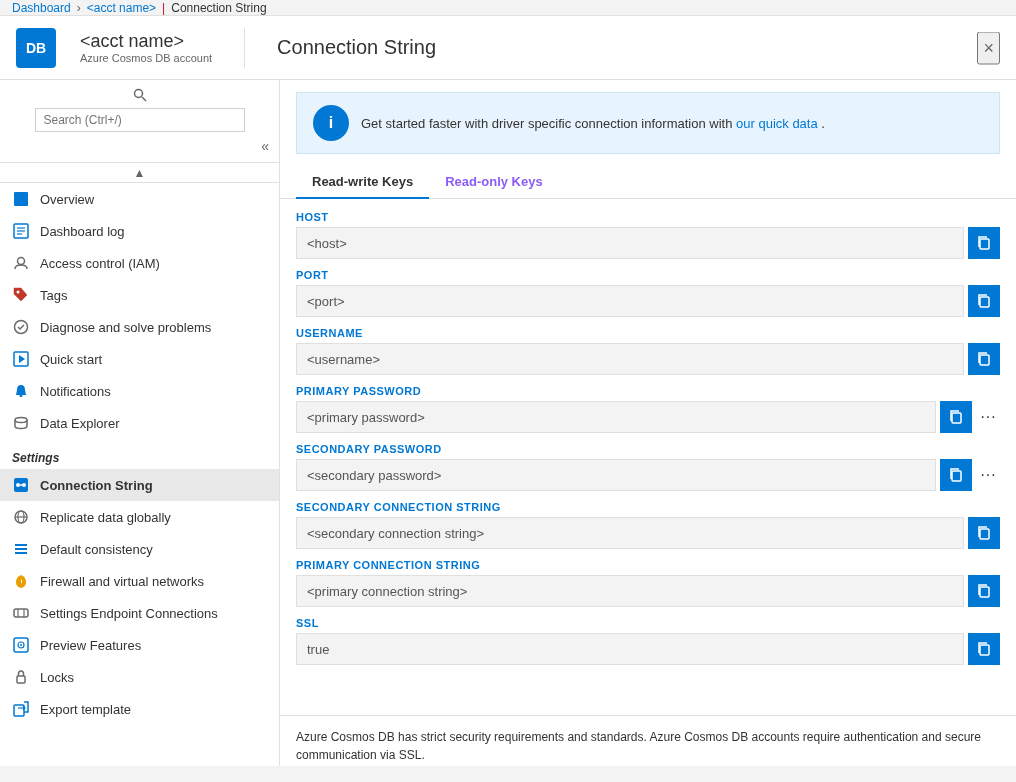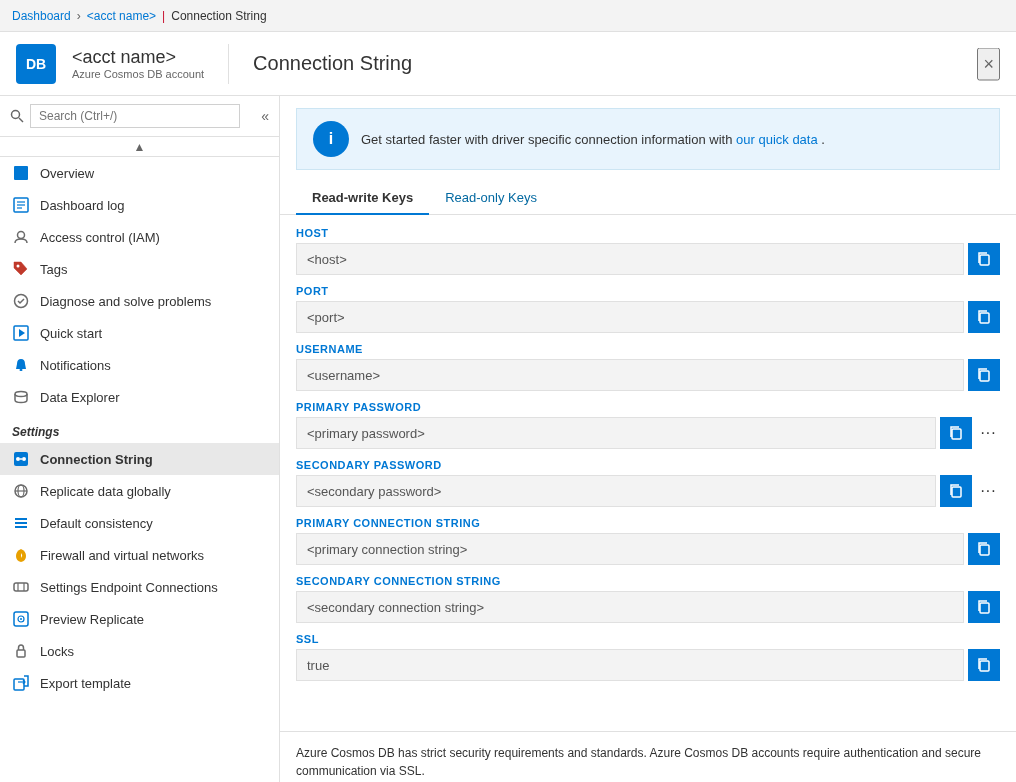--- a/index.html
+++ b/index.html
@@ -1,20 +1,20 @@
 <!DOCTYPE html>
 <html><head>
   <meta charset="utf-8">
   <style>
     * { box-sizing: border-box; margin: 0; padding: 0; font-family: 'Segoe UI', Arial, sans-serif; }
     body { width: 1016px; height: 782px; overflow: hidden; background: #f3f3f3; font-size: 13px; }
 
     
     .breadcrumb {
-      height: 32px;
+      height: 16px;
       background: #f3f3f3;
       display: flex;
       align-items: center;
       padding: 0 12px;
       border-bottom: 1px solid #e0e0e0;
       font-size: 12px;
       color: #0078d4;
       gap: 6px;
     }
     .breadcrumb span { color: #333; }
@@ -22,21 +22,21 @@
     .breadcrumb .current { color: #333; }
 
     
     .header {
       height: 64px;
       background: #fff;
       display: flex;
       align-items: center;
       padding: 0 16px;
       border-bottom: 1px solid #e0e0e0;
-      gap: 16px;
+      gap: 24px;
       position: relative;
     }
     .header-icon {
       width: 40px; height: 40px;
       background: #0078d4;
       border-radius: 4px;
       display: flex; align-items: center; justify-content: center;
       color: white; font-weight: bold; font-size: 14px;
     }
     .header-text { display: flex; flex-direction: column; }
@@ -64,20 +64,21 @@
       overflow-y: auto;
       position: relative;
     }
 
     .sidebar-search {
       padding: 8px 10px;
       border-bottom: 1px solid #e0e0e0;
       display: flex;
       align-items: center;
       gap: 6px;
+      flex-direction: column;
     }
     .sidebar-search input {
       border: 1px solid #d0d0d0;
       padding: 4px 8px;
       font-size: 12px;
       width: 210px;
       outline: none;
       color: #999;
     }
     .sidebar-collapse {
@@ -146,23 +147,24 @@
     .tabs {
       display: flex;
       padding: 0 16px;
       border-bottom: 1px solid #e0e0e0;
       margin-bottom: 12px;
     }
     .tab {
       padding: 8px 16px;
       cursor: pointer;
       font-size: 13px;
-      color: #0369a1;
+      color: #8b5cf6;
       border-bottom: 2px solid transparent;
       margin-bottom: -1px;
+      font-weight: bold;
     }
     .tab.active {
       color: #333;
       border-bottom: 2px solid #0078d4;
       font-weight: 600;
     }
 
     
     .fields-container { padding: 0 16px 16px; }
     .field-group { margin-bottom: 10px; }
@@ -383,21 +385,21 @@
       <span>Settings Endpoint Connections</span>
     </div>
     <div class="sidebar-item">
       <div class="icon">
         <svg width="16" height="16" viewBox="0 0 16 16">
             <rect x="1" y="1" width="14" height="14" rx="2" fill="none" stroke="#0078d4" stroke-width="1.5"></rect>
             <circle cx="8" cy="8" r="3" fill="none" stroke="#0078d4" stroke-width="1.2"></circle>
             <circle cx="8" cy="8" r="1" fill="#0078d4"></circle>
           </svg>
       </div>
-      <span>Preview Replicate</span>
+      <span>Preview Features</span>
     </div>
     <div class="sidebar-item">
       <div class="icon">
         <svg width="16" height="16" viewBox="0 0 16 16">
             <rect x="4" y="7" width="8" height="7" rx="1" fill="none" stroke="#6b6b6b" stroke-width="1.5"></rect>
             <path d="M5.5 7 L5.5 5 Q5.5 2 8 2 Q10.5 2 10.5 5 L10.5 7" fill="none" stroke="#6b6b6b" stroke-width="1.5"></path>
           </svg>
       </div>
       <span>Locks</span>
     </div>
@@ -493,36 +495,36 @@
             <svg width="16" height="16" viewBox="0 0 16 16">
                 <rect x="4" y="4" width="9" height="10" rx="1" fill="none" stroke="white" stroke-width="1.5"></rect>
                 <path d="M3 12 L3 2 L11 2" fill="none" stroke="white" stroke-width="1.5"></path>
               </svg>
           </button>
           <button class="more-btn">···</button>
         </div>
       </div>
 
       <div class="field-group">
+        <div class="field-label">SECONDARY CONNECTION STRING</div>
+        <div class="field-row">
+          <input class="field-input" type="text" readonly="" value="&lt;secondary connection string&gt;" style="">
+          <button class="copy-btn">
+            <svg width="16" height="16" viewBox="0 0 16 16">
+                <rect x="4" y="4" width="9" height="10" rx="1" fill="none" stroke="white" stroke-width="1.5"></rect>
+                <path d="M3 12 L3 2 L11 2" fill="none" stroke="white" stroke-width="1.5"></path>
+              </svg>
+          </button>
+        </div>
+      </div>
+
+      <div class="field-group">
         <div class="field-label">PRIMARY CONNECTION STRING</div>
         <div class="field-row">
           <input class="field-input" type="text" readonly="" value="&lt;primary connection string&gt;" style="">
-          <button class="copy-btn">
-            <svg width="16" height="16" viewBox="0 0 16 16">
-                <rect x="4" y="4" width="9" height="10" rx="1" fill="none" stroke="white" stroke-width="1.5"></rect>
-                <path d="M3 12 L3 2 L11 2" fill="none" stroke="white" stroke-width="1.5"></path>
-              </svg>
-          </button>
-        </div>
-      </div>
-
-      <div class="field-group">
-        <div class="field-label">SECONDARY CONNECTION STRING</div>
-        <div class="field-row">
-          <input class="field-input" type="text" readonly="" value="&lt;secondary connection string&gt;" style="">
           <button class="copy-btn">
             <svg width="16" height="16" viewBox="0 0 16 16">
                 <rect x="4" y="4" width="9" height="10" rx="1" fill="none" stroke="white" stroke-width="1.5"></rect>
                 <path d="M3 12 L3 2 L11 2" fill="none" stroke="white" stroke-width="1.5"></path>
               </svg>
           </button>
         </div>
       </div>
 
       <div class="field-group">

